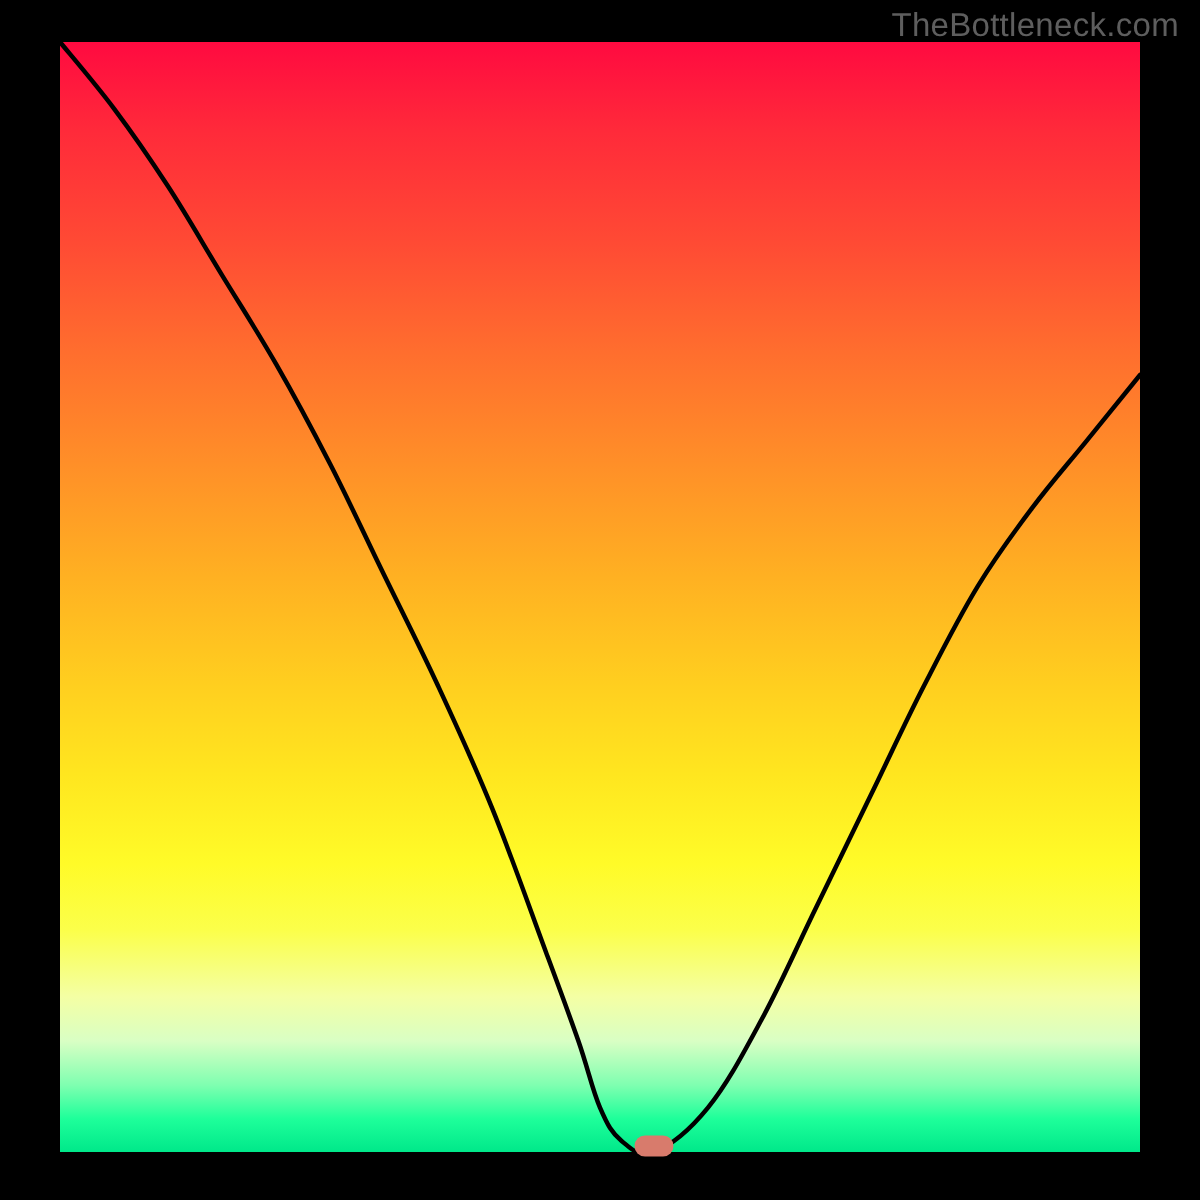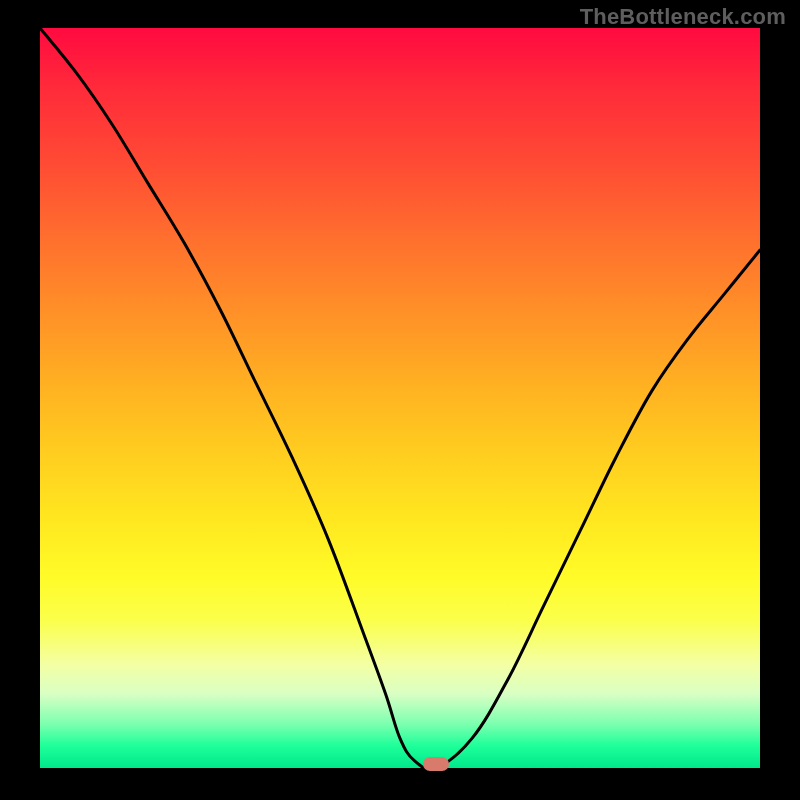--- a/index.html
+++ b/index.html
@@ -16,21 +16,21 @@
     width: 800px;
     height: 800px;
     background: #000;
   }
   .watermark {
     position: absolute;
     top: 4px;
     right: 14px;
     color: #5e5e5e;
     font-size: 22px;
-    font-weight: 700;
+    font-weight: 400;
     letter-spacing: 0.2px;
     z-index: 5;
   }
   .plot-area {
     position: absolute;
     left: 40px;
     top: 28px;
     width: 720px;
     height: 740px;
     background: linear-gradient(to bottom,

